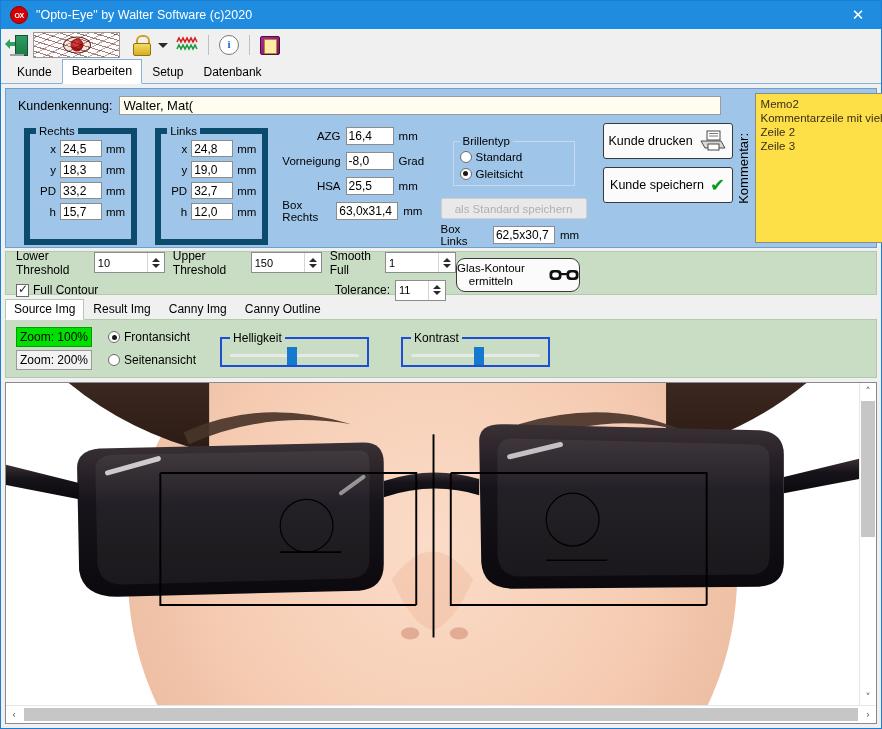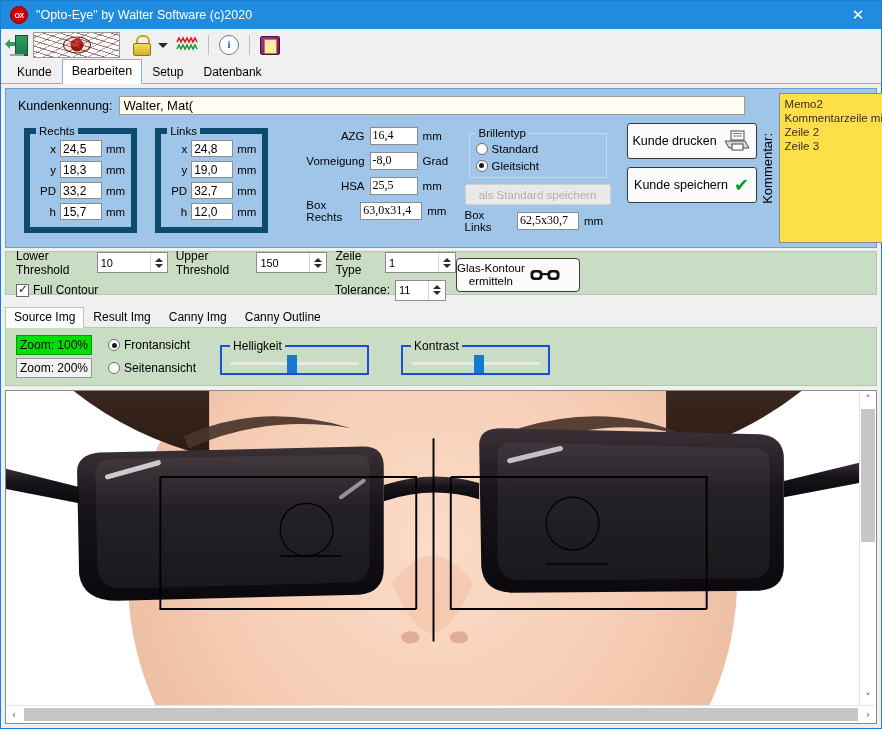--- a/index.html
+++ b/index.html
@@ -230,28 +230,28 @@
 
   .right-fields { padding-top: 4px; }
   .rfld {
     display: flex; align-items: center; justify-content: flex-end;
     height: 21px; margin-bottom: 4px;
   }
   .rfld .lab { font-size: 11.5px; margin-right: 5px; }
   .rfld input.num {
     width: 48px; height: 18px; box-sizing: border-box;
     border: 1px solid #8c8c8c; background: #fff;
-    font-family: Liberation Serif, serif; font-size: 12px;
+    font-family: Liberation Sans, sans-serif; font-size: 12px;
     padding: 0 2px; color: #000;
   }
   .rfld input.wide { width: 62px; }
   .rfld .unit { margin-left: 5px; font-size: 11.5px; width: 28px; }
 
   fieldset.brillentyp {
-    border: 1px solid #c3d9ef; margin: 4px; padding: 1px 8px 3px 6px;
+    border: 1px solid #c3d9ef; margin: 12px; padding: 1px 8px 3px 6px;
   }
   fieldset.brillentyp legend { font-size: 11.5px; padding: 0 3px; }
   .radio-row { display: flex; align-items: center; height: 17px; }
   .radio {
     width: 12px; height: 12px; border-radius: 50%;
     border: 1px solid #6b6b6b; background: #fff;
     margin-right: 4px; position: relative;
     box-sizing: border-box;
   }
   .radio.checked:after {
@@ -312,21 +312,21 @@
   }
   .memo-hsb {
     height: 13px; background: #fff; border-top: 1px solid #e2e2e2;
     display: flex; justify-content: space-between; align-items: center;
     padding: 0 2px;
   }
   .sb-arrow { color: #8a8a8a; font-size: 10px; font-family: "DejaVu Sans", sans-serif; }
 
   
   .green-panel {
-    margin: 3px 4px 8px 4px;
+    margin: 3px 4px 0 4px;
     background: #c9ddc4;
     border: 1px solid #b2c9ad;
     height: 44px;
     box-sizing: border-box;
     position: relative;
     display: flex; align-items: center;
   }
   .thr-row1 { display: flex; align-items: center; padding-left: 10px; gap: 8px; }
   .thr-item { display: flex; align-items: center; gap: 6px; }
   .thr-item .lab { font-size: 12px; }
@@ -360,22 +360,22 @@
     position: relative;
   }
   .chkbox.checked:after {
     content: '\2713'; position: absolute; left: 1px; top: -3px;
     font-size: 12px; color: #222; font-family: "DejaVu Sans", sans-serif;
   }
   .tol-row { display: flex; align-items: center; gap: 5px; }
 
   .glas-btn {
     width: 122px; height: 32px;
-    background: #fbfbfb; border: 1px solid #3a3a3a; border-radius: 4px;
-    display: flex; align-items: center; justify-content: flex-start; gap: 5px;
+    background: #fbfbfb; border: 1px solid #3a3a3a; border-radius: 9px;
+    display: flex; align-items: center; justify-content: space-between; gap: 5px;
   }
   .glas-btn .lbl {
     font-size: 11.5px; line-height: 13px; text-align: center;
   }
   .glasses-icon { width: 30px; height: 14px; position: relative; }
 
   
   .img-tabstrip {
     margin: 4px 4px 0 4px;
     height: 20px;
@@ -579,21 +579,21 @@
             <input class="num" value="32,7" style="">
             <div class="unit">mm</div>
           </div>
           <div class="fld">
             <div class="lab">h</div>
             <input class="num" value="12,0" style="">
             <div class="unit">mm</div>
           </div>
         </fieldset>
 
-        <div class="right-fields" style="margin-left:24px;">
+        <div class="right-fields" style="margin-left:0;">
           <div class="rfld">
             <div class="lab">AZG</div>
             <input class="num" value="16,4" style="">
             <div class="unit">mm</div>
           </div>
           <div class="rfld">
             <div class="lab">Vorneigung</div>
             <input class="num" value="-8,0" style="">
             <div class="unit">Grad</div>
           </div>
@@ -687,21 +687,21 @@
           <span class="lab">Upper Threshold</span>
           <div class="spin">
             <input value="150" style="">
             <div class="btns">
                 <i class="up"></i>
                 <i class="dn"></i>
               </div>
           </div>
         </div>
         <div class="thr-item">
-          <span class="lab">Zeile Type</span>
+          <span class="lab">Smooth Full</span>
           <div class="spin">
             <input value="1" style="">
             <div class="btns">
                 <i class="up"></i>
                 <i class="dn"></i>
               </div>
           </div>
         </div>
       </div>
       <div class="thr-row1" style="padding-top:3px; justify-content:space-between; padding-right:10px;">

